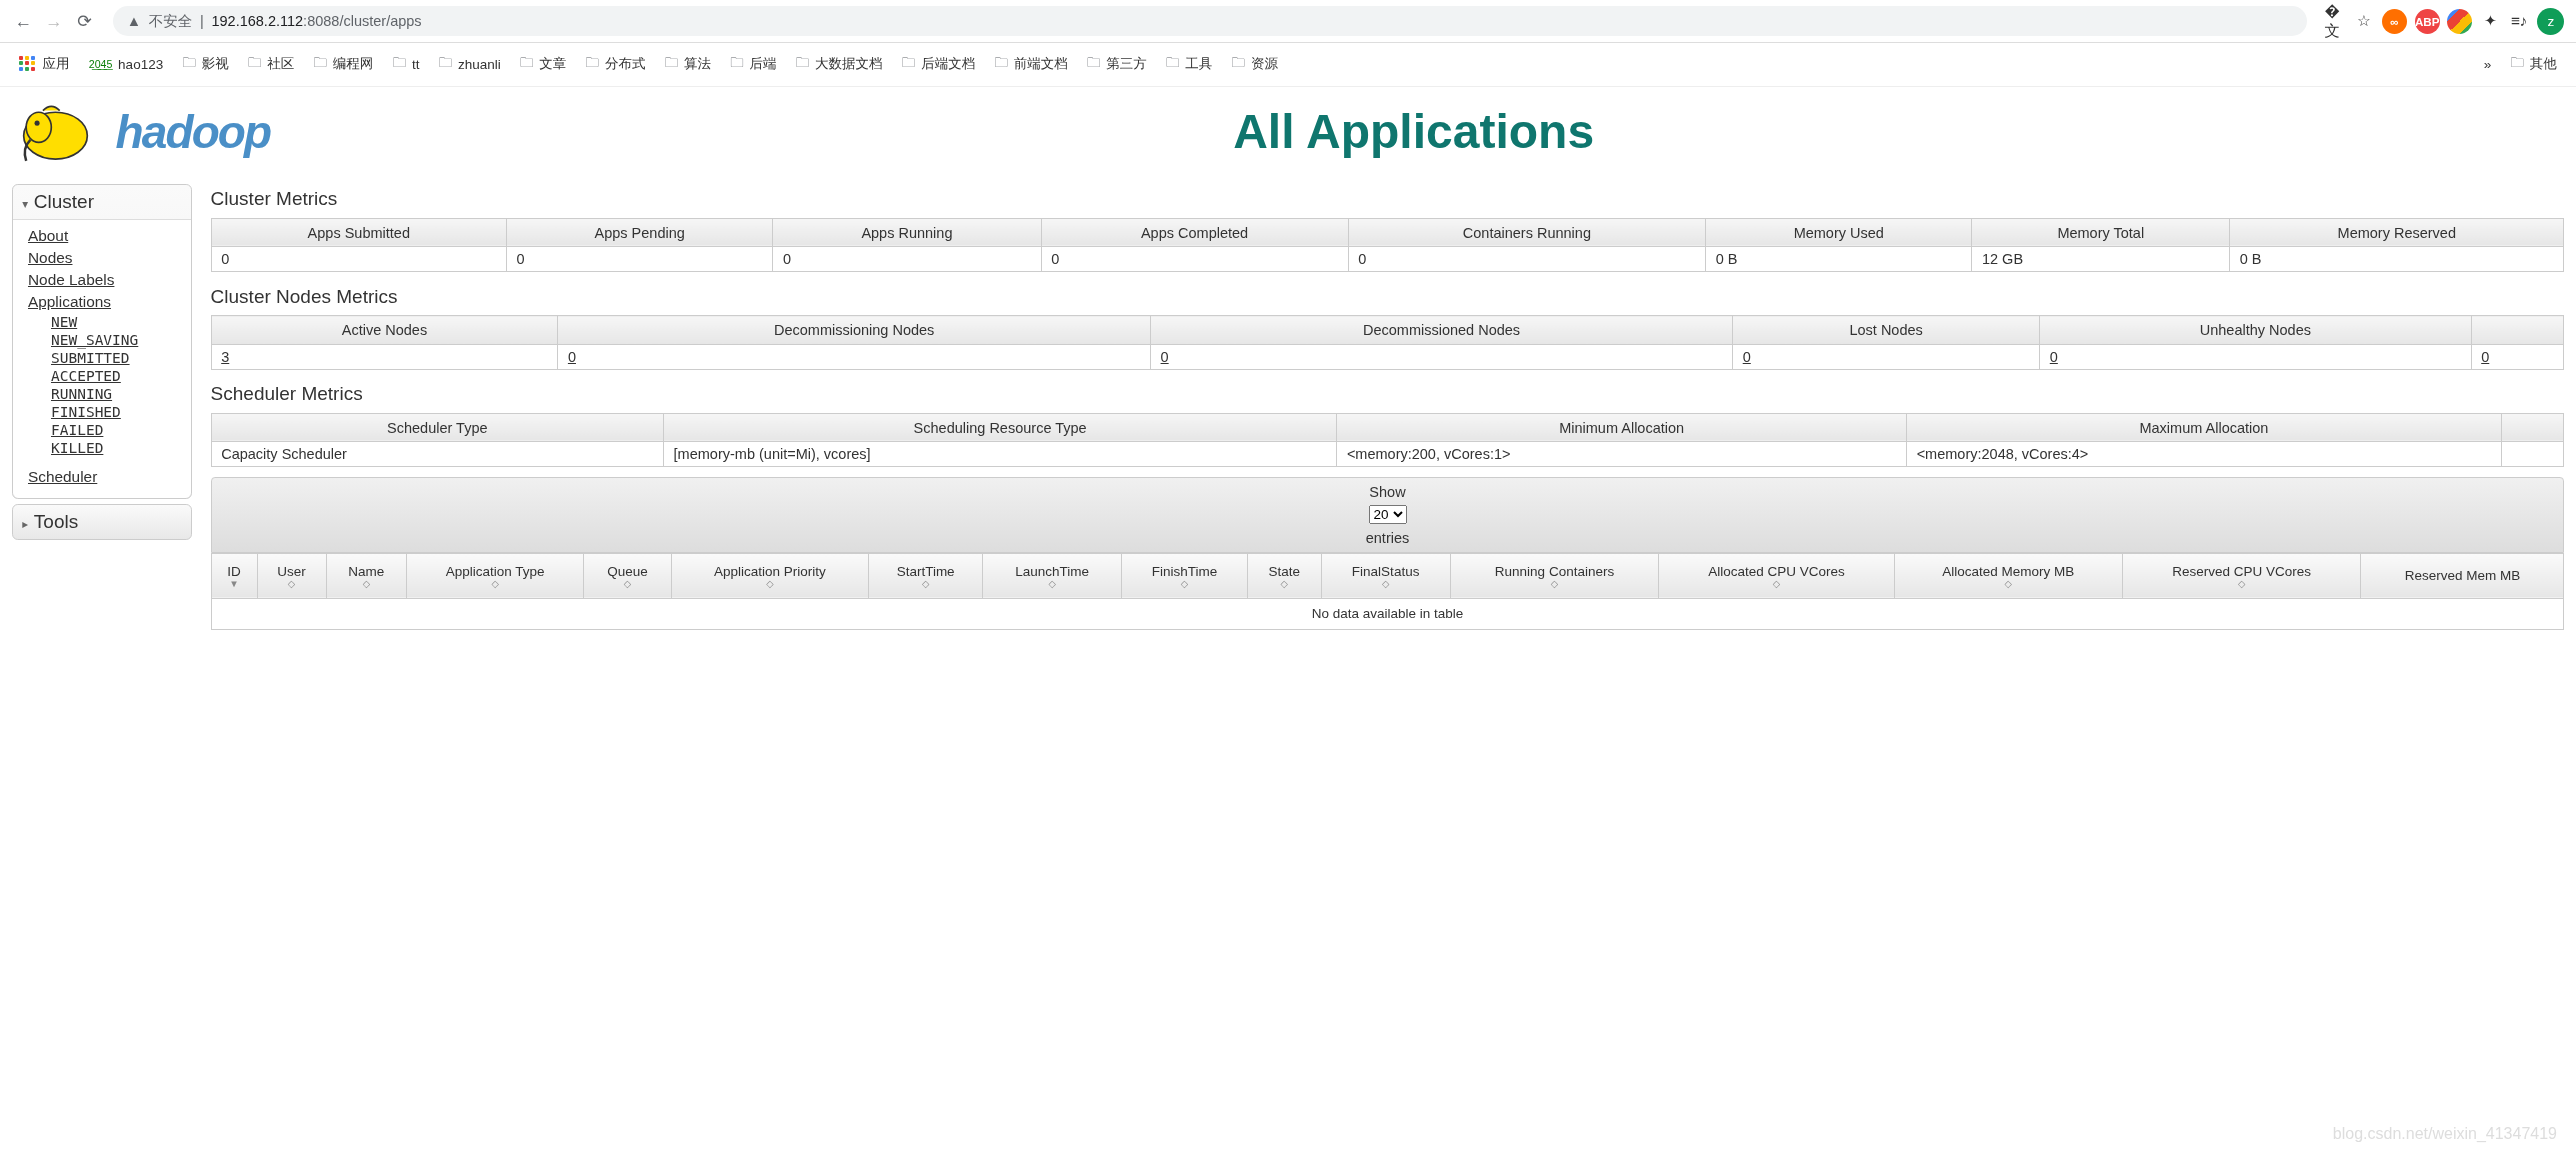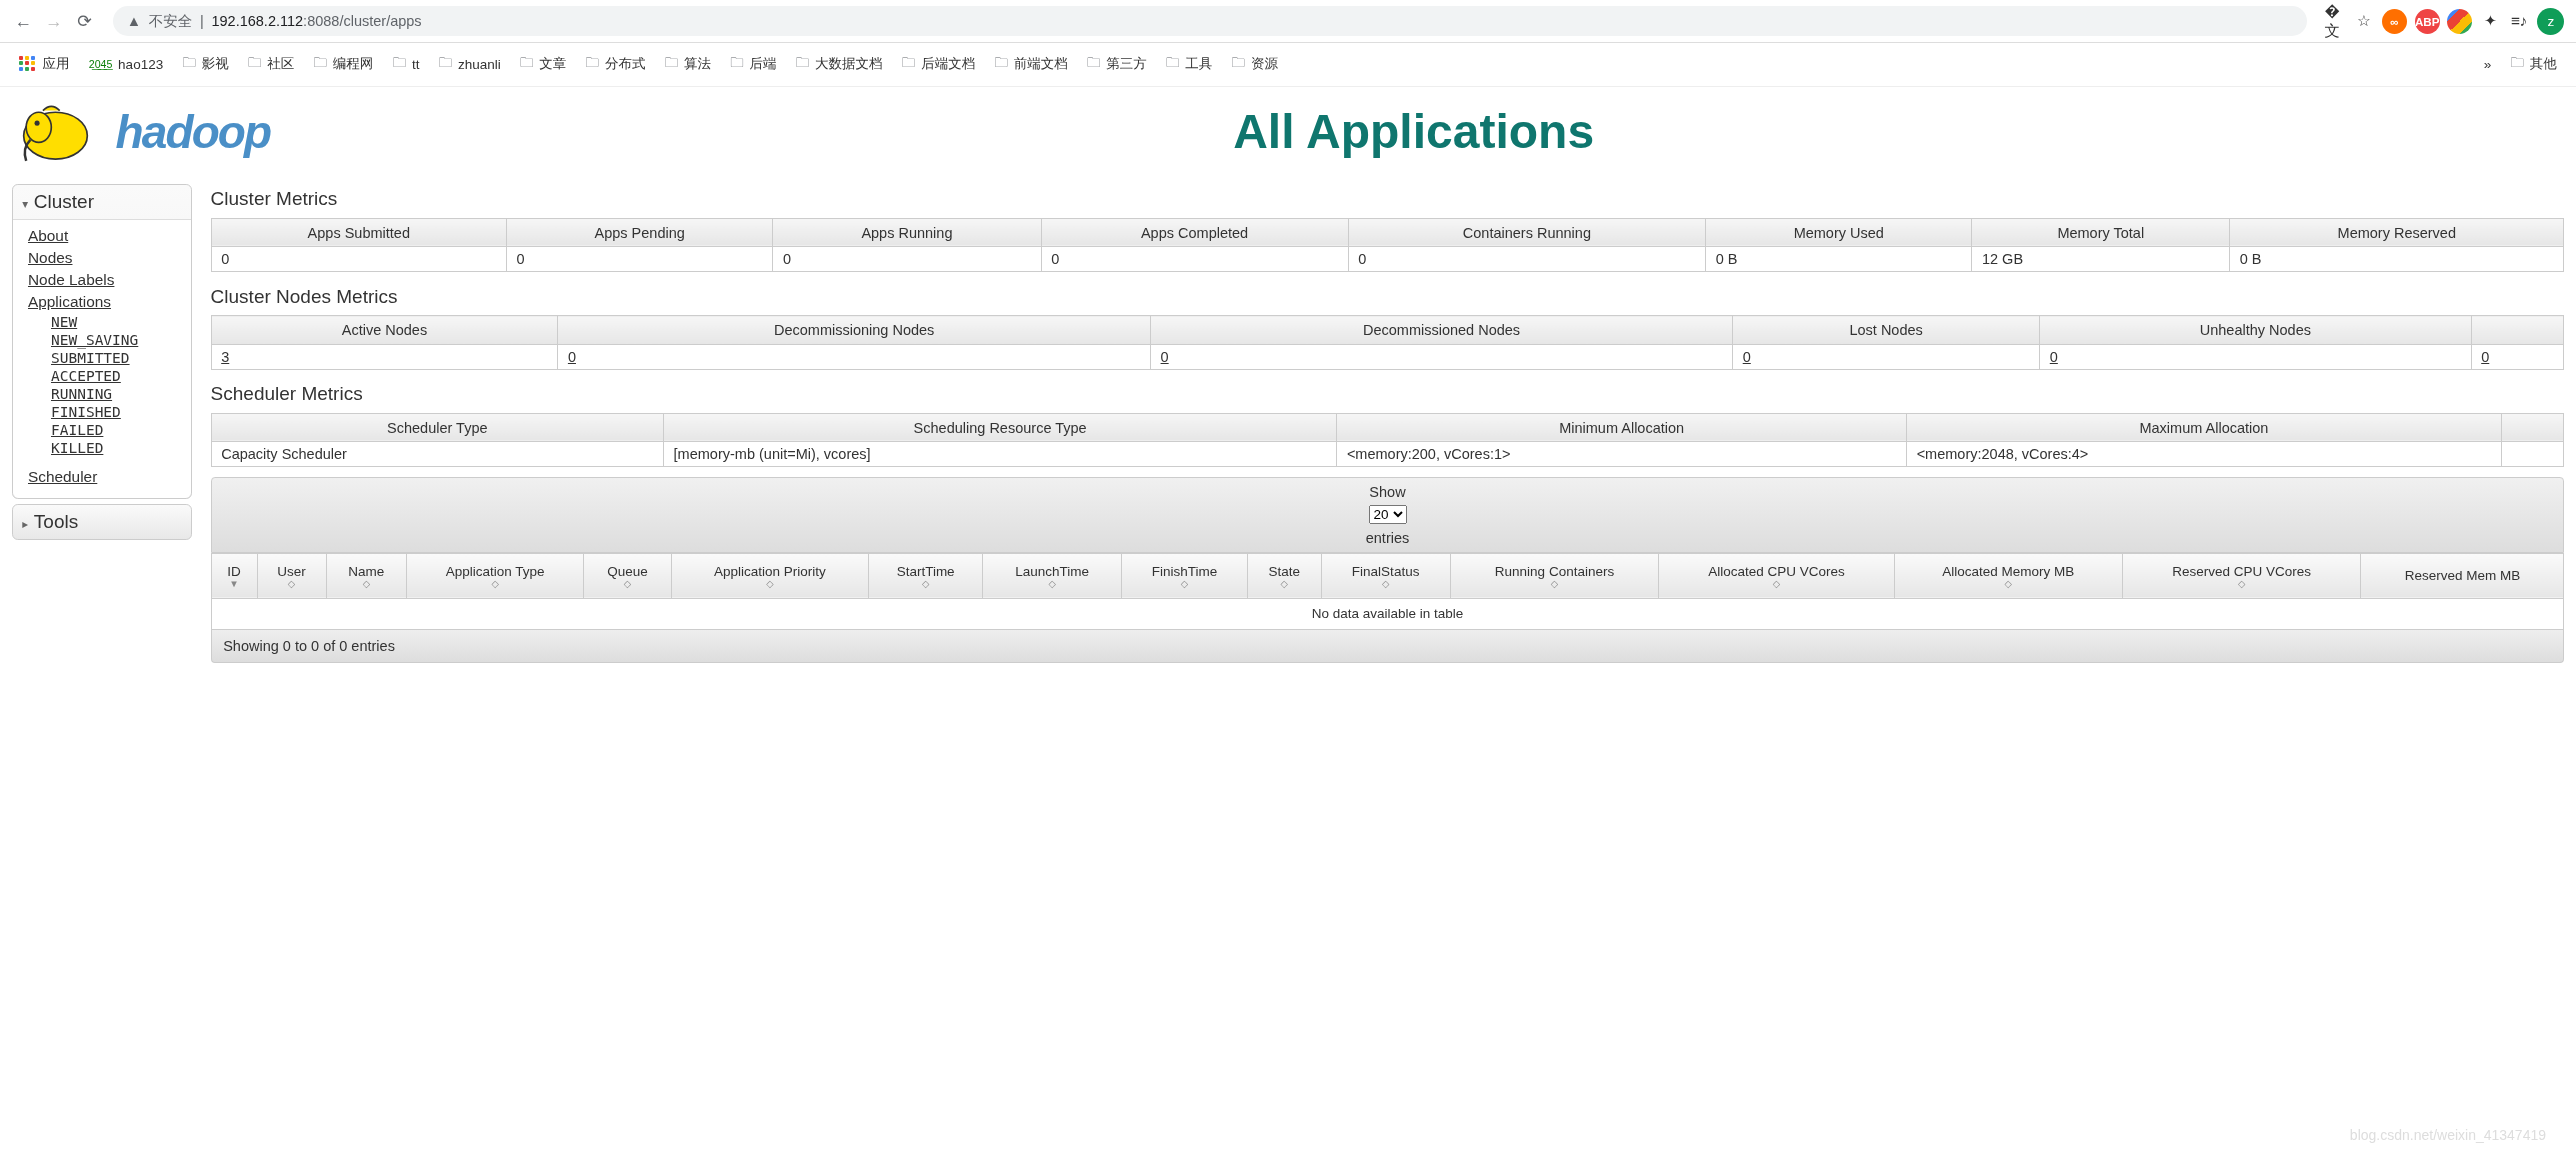--- a/index.html
+++ b/index.html
@@ -57,21 +57,21 @@
     table.apps { width: 100%; border-collapse: collapse; font-size: 13.5px; }
     table.apps th { background: linear-gradient(#fafafa,#e6e6e6); border: 1px solid #ccc; padding: 9.6px 7.7px; font-weight: normal; text-align: center; position: relative; cursor: pointer; vertical-align: middle; }
     table.apps th .sort-icon { display: block; font-size: 9.6px; color: #888; line-height: 7.7px; margin-top: 1.9px; }
     table.apps td { border: 1px solid #ccc; padding: 7.7px; text-align: center; }
     
     .table-footer { background: linear-gradient(#eee,#ddd); border: 1px solid #ccc; border-top: none; padding: 7.7px 11.6px; font-size: 14.5px; border-radius: 0 0 3.9px 3.9px; }
     
     .triangle-right::before { content: "▸"; font-size: 11.6px; color: #666; }
     .triangle-down::before { content: "▾"; font-size: 11.6px; color: #666; }
     
-    .watermark { position: fixed; bottom: 9.6px; right: 30px; color: #ddd; font-size: 14px; }
+    .watermark { position: fixed; bottom: 9.6px; right: 19px; color: #ddd; font-size: 16px; }
     
     
     .hadoop-logo { display: flex; align-items: center; }
     .elephant { width: 87px; height: 67px; position: relative; }
     .logo-text { font-size: 46px; font-weight: bold; font-style: italic; color: #4a8fc7; font-family: Arial, sans-serif; letter-spacing: -1.9px; margin-left: 17px; }
   </style>
 </head>
 <body>
 
 <div class="browser-chrome">
@@ -335,18 +335,17 @@
         <th><span>Reserved CPU VCores</span><span class="sort-icon">◇</span></th>
         <th><span>Reserved Mem MB</span></th>
       </tr>
         </thead>
       <tbody>
         <tr>
             <td colspan="16">No data available in table</td>
           </tr>
       </tbody>
     </table>
-    <div class="table-footer">Showing 0 to 0 of 0 entries</div>
   </div>
 </div>
 
 <div class="watermark">blog.csdn.net/weixin_41347419</div>
 
 
 </body></html>

